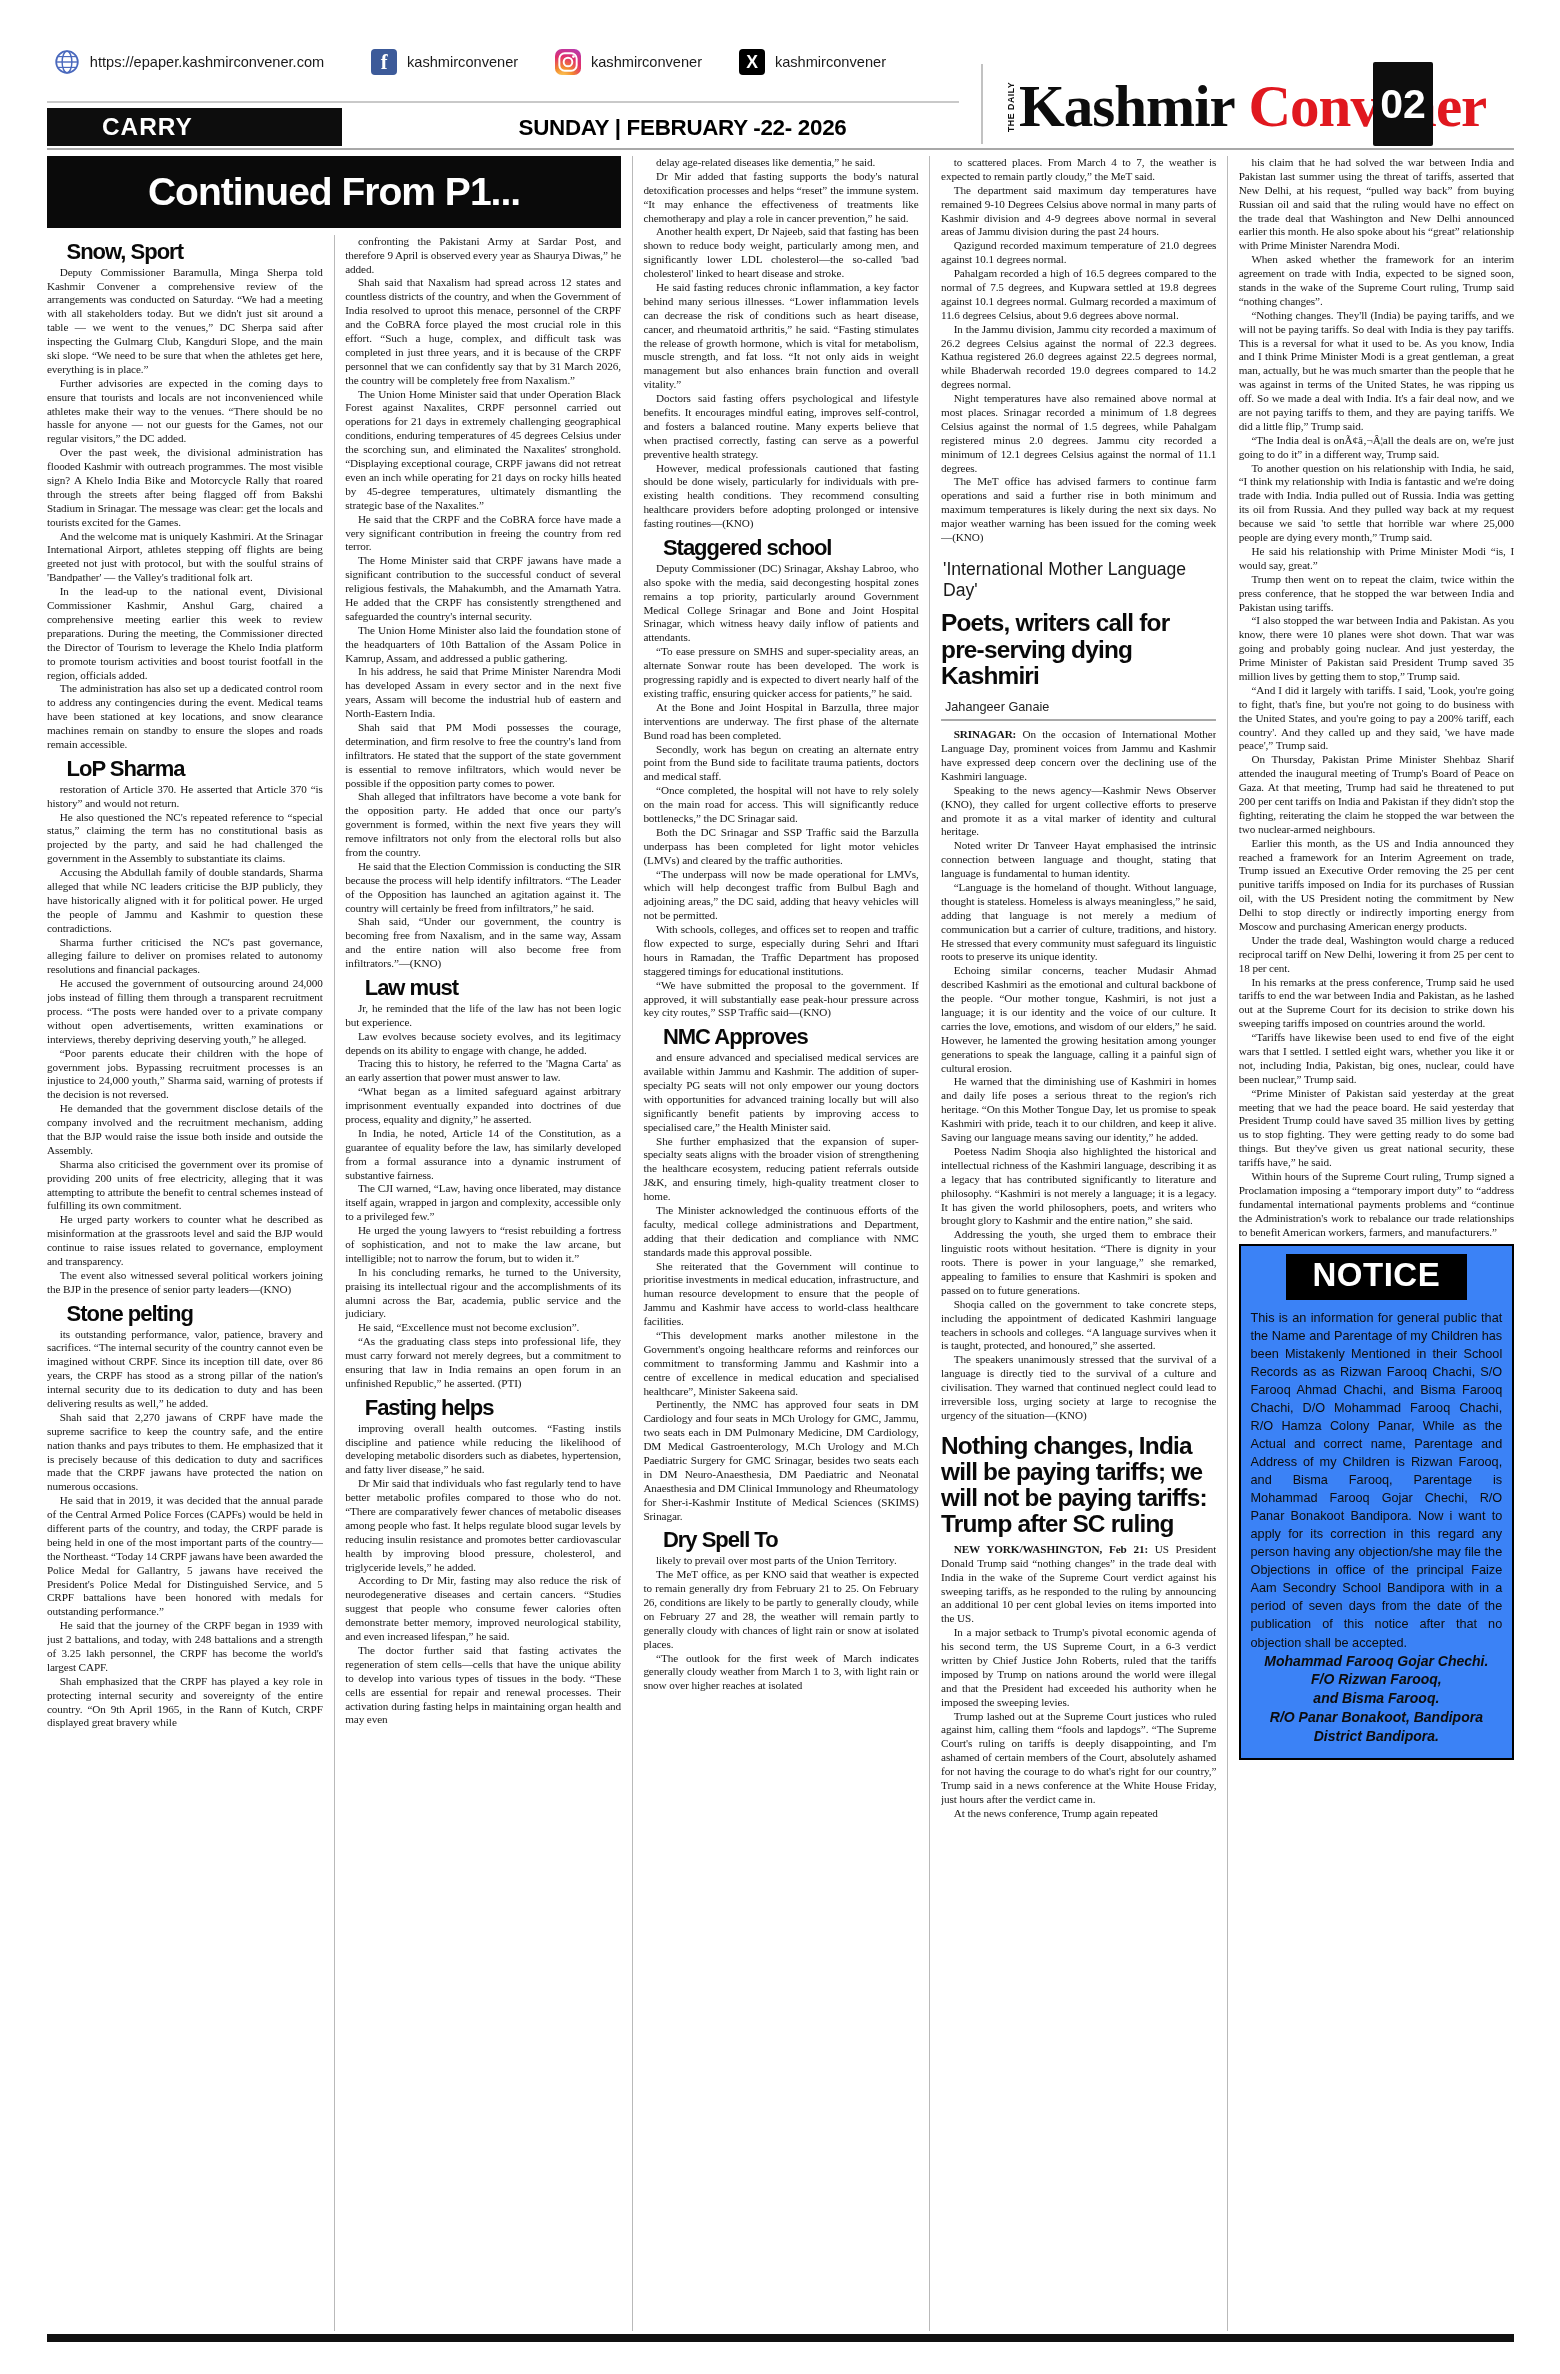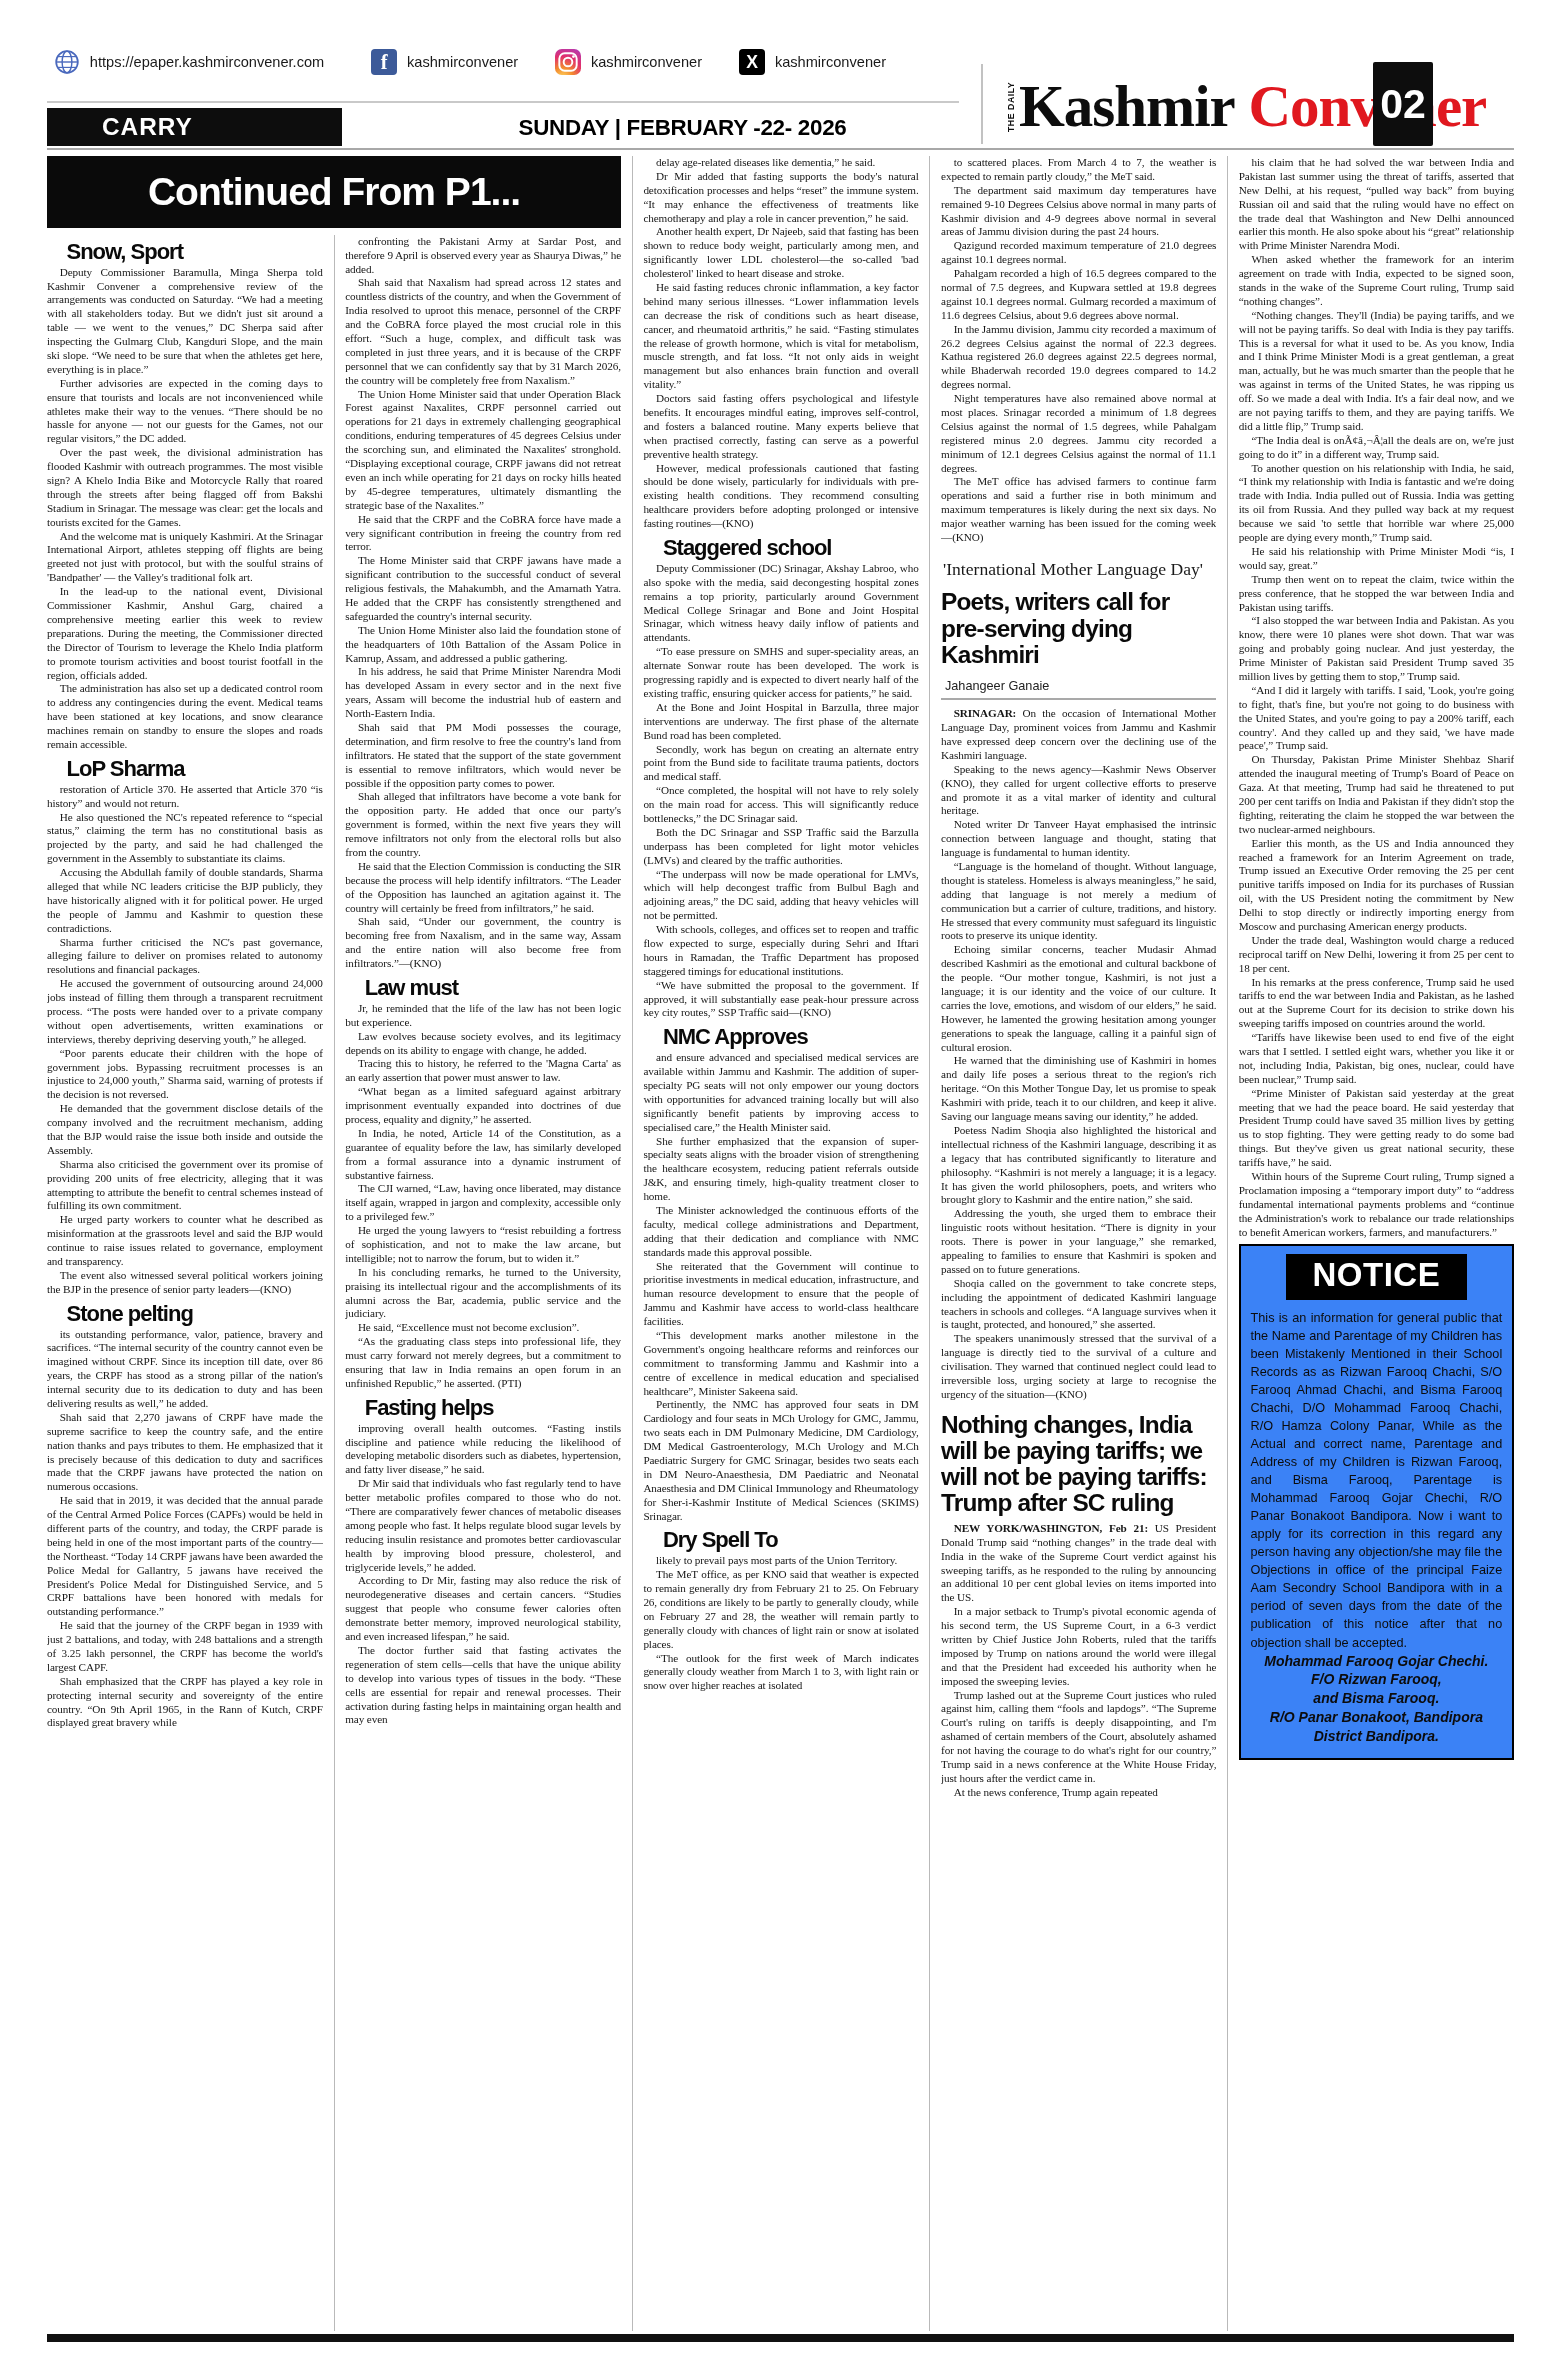--- a/index.html
+++ b/index.html
@@ -47,21 +47,21 @@
   .banner { flex:0 0 72px; background:#0a0a0a; color:#fff; display:flex; align-items:center; justify-content:center;
     font-family:"Liberation Sans",sans-serif; font-weight:bold; font-size:39px; letter-spacing:-1px;
     margin-bottom:6.8px; white-space:nowrap; }
   
   .para { font-size:11.2px; line-height:1.24; text-align:justify; text-indent:12.7px;
     letter-spacing:-0.1px; color:#161616; }
   .sec-head { font-family:"Liberation Sans",sans-serif; font-weight:bold; font-size:22px;
     letter-spacing:-1px; color:#0a0a0a; margin:4.9px 0 2.9px 19.5px; line-height:1.05; }
   .headline { font-family:"Liberation Sans",sans-serif; font-weight:bold; font-size:24.4px;
     letter-spacing:-0.8px; line-height:1.07; color:#0a0a0a; margin:9.8px 0 5.9px 0; }
-  .kicker { font-family:Liberation Serif, serif; font-size:17.6px; color:#1a1a1a; margin:13.7px 0 2px 2px; }
+  .kicker { font-family:Liberation Sans, sans-serif; font-size:17.6px; color:#1a1a1a; margin:13.7px 0 2px 2px; }
   .byline { font-family:"Liberation Sans",sans-serif; font-size:12.7px; color:#222;
     padding:4.9px 0 5.9px 3.9px; border-bottom:2px solid #a9a9a9; margin-bottom:6.8px; }
   
   .notice { margin-top:5px; border:2.9px solid #000; padding:7.8px 9.8px 11.7px; background:#3b82f6; }
   .notice-title { background:#000; color:#fff; font-family:"Liberation Sans",sans-serif; font-weight:bold;
     font-size:33px; width:72%; margin:0 auto 8.8px; text-align:center; padding:2px 0 5.9px; letter-spacing:0.5px; }
   .notice-body { font-family:"Liberation Sans",sans-serif; font-size:12.7px; line-height:1.42;
     text-align:justify; color:#0c0c0c; }
   .notice-sig { font-family:"Liberation Sans",sans-serif; font-weight:bold; font-style:italic;
     text-align:center; font-size:14px; line-height:1.35; color:#0c0c0c; }
@@ -196,21 +196,21 @@
         <div class="para">With schools, colleges, and offices set to reopen and traffic flow expected to surge, especially during Sehri and Iftari hours in Ramadan, the Traffic Department has proposed staggered timings for educational institutions.</div>
         <div class="para">“We have submitted the proposal to the government. If approved, it will substantially ease peak-hour pressure across key city routes,” SSP Traffic said—(KNO)</div>
         <div class="sec-head">NMC Approves</div>
         <div class="para">and ensure advanced and specialised medical services are available within Jammu and Kashmir. The addition of super-specialty PG seats will not only empower our young doctors with opportunities for advanced training locally but will also significantly benefit patients by improving access to specialised care,” the Health Minister said.</div>
         <div class="para">She further emphasized that the expansion of super-specialty seats aligns with the broader vision of strengthening the healthcare ecosystem, reducing patient referrals outside J&amp;K, and ensuring timely, high-quality treatment closer to home.</div>
         <div class="para">The Minister acknowledged the continuous efforts of the faculty, medical college administrations and Department, adding that their dedication and compliance with NMC standards made this approval possible.</div>
         <div class="para">She reiterated that the Government will continue to prioritise investments in medical education, infrastructure, and human resource development to ensure that the people of Jammu and Kashmir have access to world-class healthcare facilities.</div>
         <div class="para">“This development marks another milestone in the Government's ongoing healthcare reforms and reinforces our commitment to transforming Jammu and Kashmir into a centre of excellence in medical education and specialised healthcare”, Minister Sakeena said.</div>
         <div class="para">Pertinently, the NMC has approved four seats in DM Cardiology and four seats in MCh Urology for GMC, Jammu, two seats each in DM Pulmonary Medicine, DM Cardiology, DM Medical Gastroenterology, M.Ch Urology and M.Ch Paediatric Surgery for GMC Srinagar, besides two seats each in DM Neuro-Anaesthesia, DM Paediatric and Neonatal Anaesthesia and DM Clinical Immunology and Rheumatology for Sher-i-Kashmir Institute of Medical Sciences (SKIMS) Srinagar.</div>
         <div class="sec-head">Dry Spell To</div>
-        <div class="para">likely to prevail pays most parts of the Union Territory.</div>
+        <div class="para">likely to prevail over most parts of the Union Territory.</div>
         <div class="para">The MeT office, as per KNO said that weather is expected to remain generally dry from February 21 to 25. On February 26, conditions are likely to be partly to generally cloudy, while on February 27 and 28, the weather will remain partly to generally cloudy with chances of light rain or snow at isolated places.</div>
         <div class="para">“The outlook for the first week of March indicates generally cloudy weather from March 1 to 3, with light rain or snow over higher reaches at isolated</div>
       </div>
     <div class="vdiv"></div>
     <div class="col">
         <div class="para">to scattered places. From March 4 to 7, the weather is expected to remain partly cloudy,” the MeT said.</div>
         <div class="para">The department said maximum day temperatures have remained 9-10 Degrees Celsius above normal in many parts of Kashmir division and 4-9 degrees above normal in several areas of Jammu division during the past 24 hours.</div>
         <div class="para">Qazigund recorded maximum temperature of 21.0 degrees against 10.1 degrees normal.</div>
         <div class="para">Pahalgam recorded a high of 16.5 degrees compared to the normal of 7.5 degrees, and Kupwara settled at 19.8 degrees against 10.1 degrees normal. Gulmarg recorded a maximum of 11.6 degrees Celsius, about 9.6 degrees above normal.</div>
         <div class="para">In the Jammu division, Jammu city recorded a maximum of 26.2 degrees Celsius against the normal of 22.3 degrees. Kathua registered 26.0 degrees against 22.5 degrees normal, while Bhaderwah recorded 19.0 degrees compared to 14.2 degrees normal.</div>

